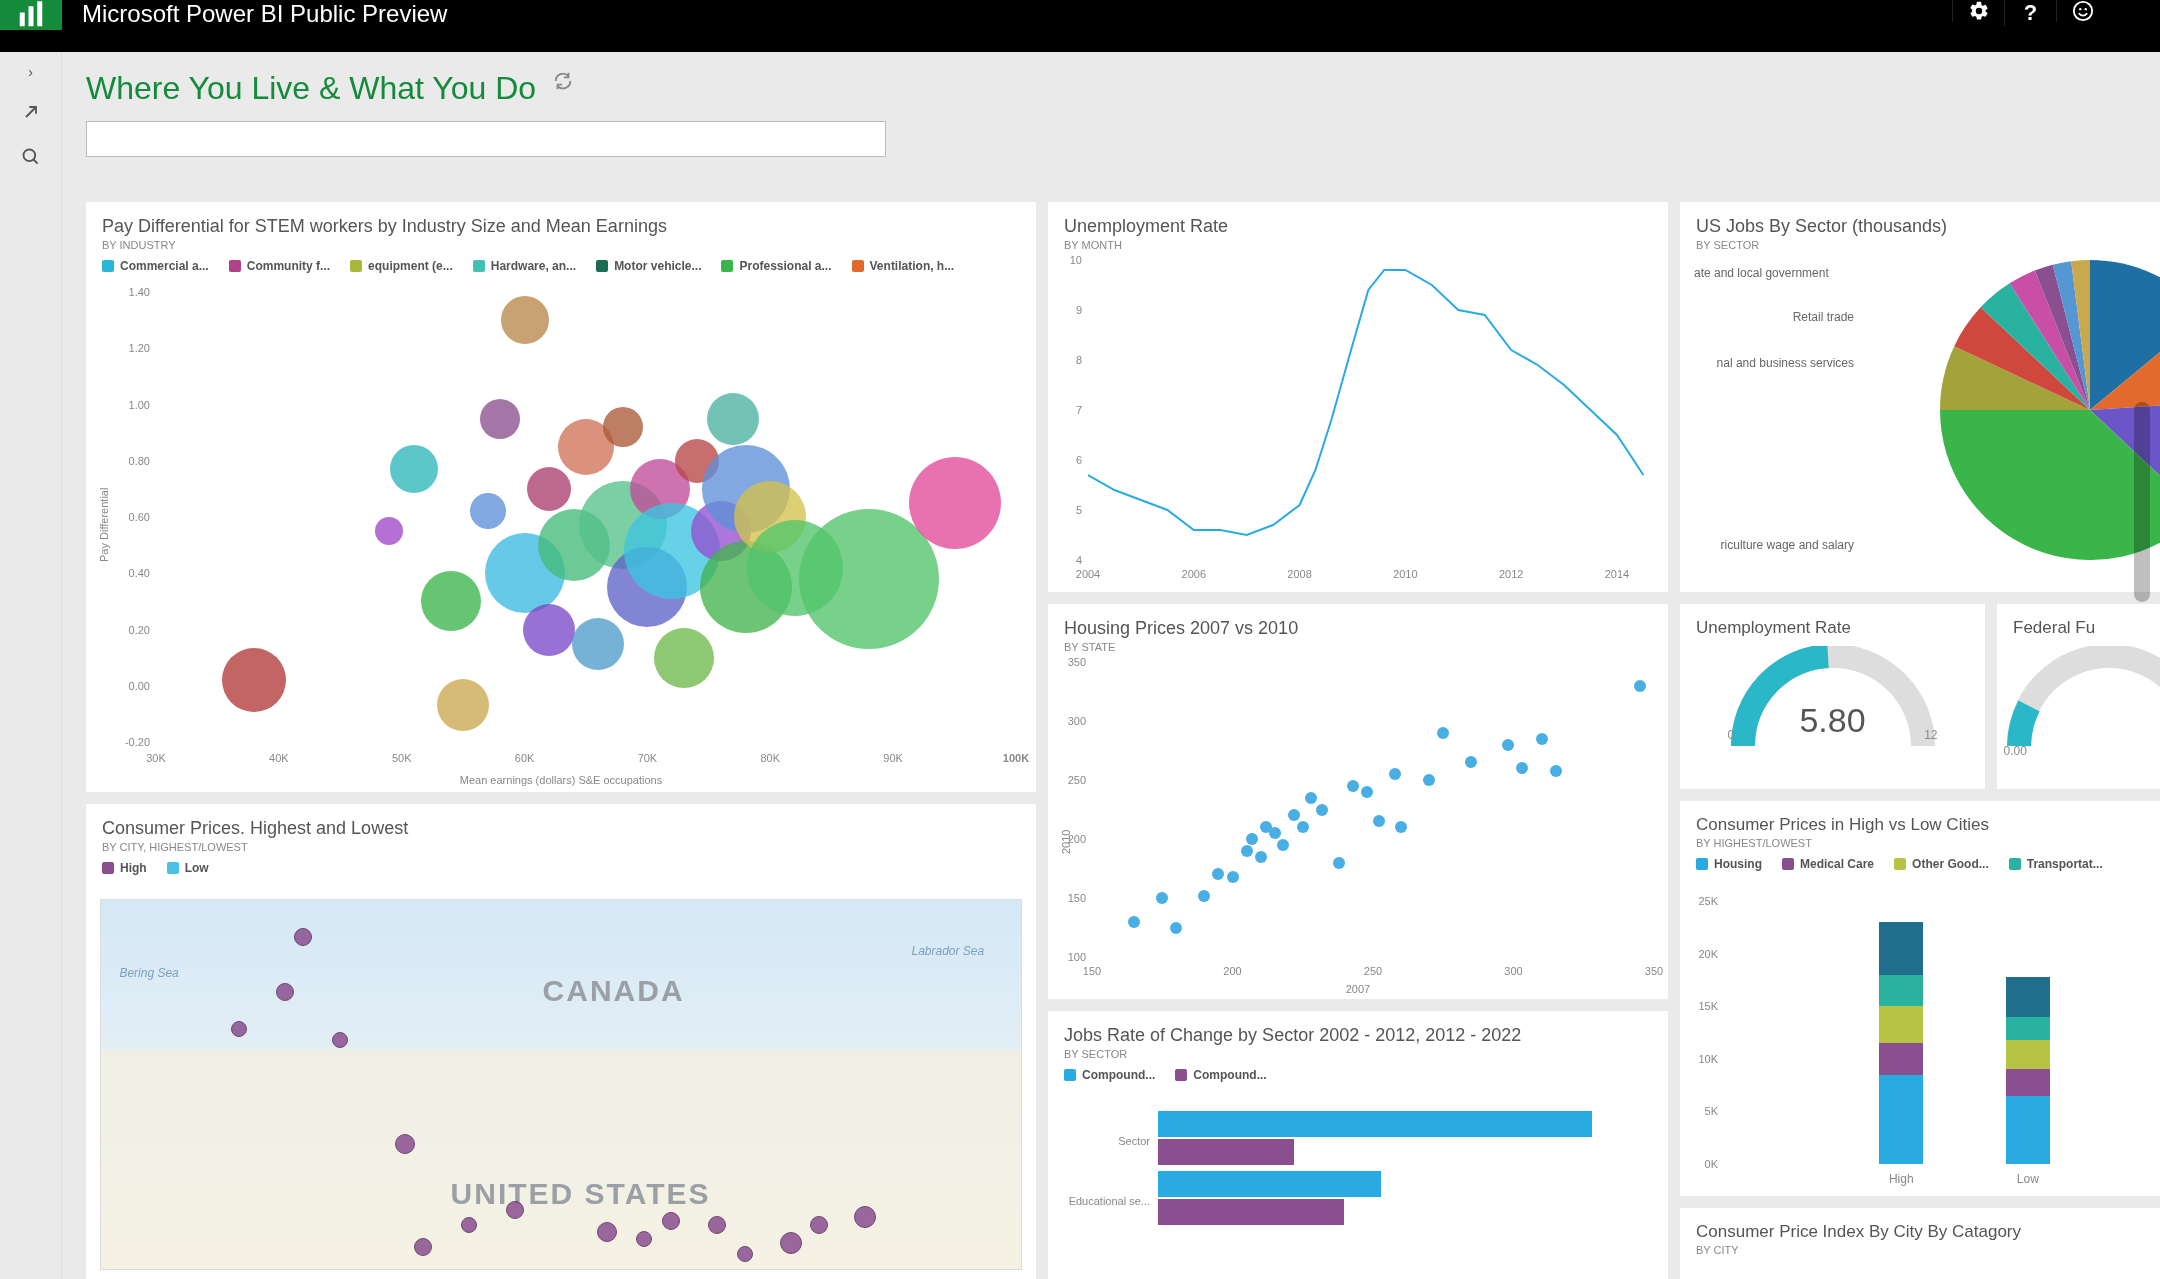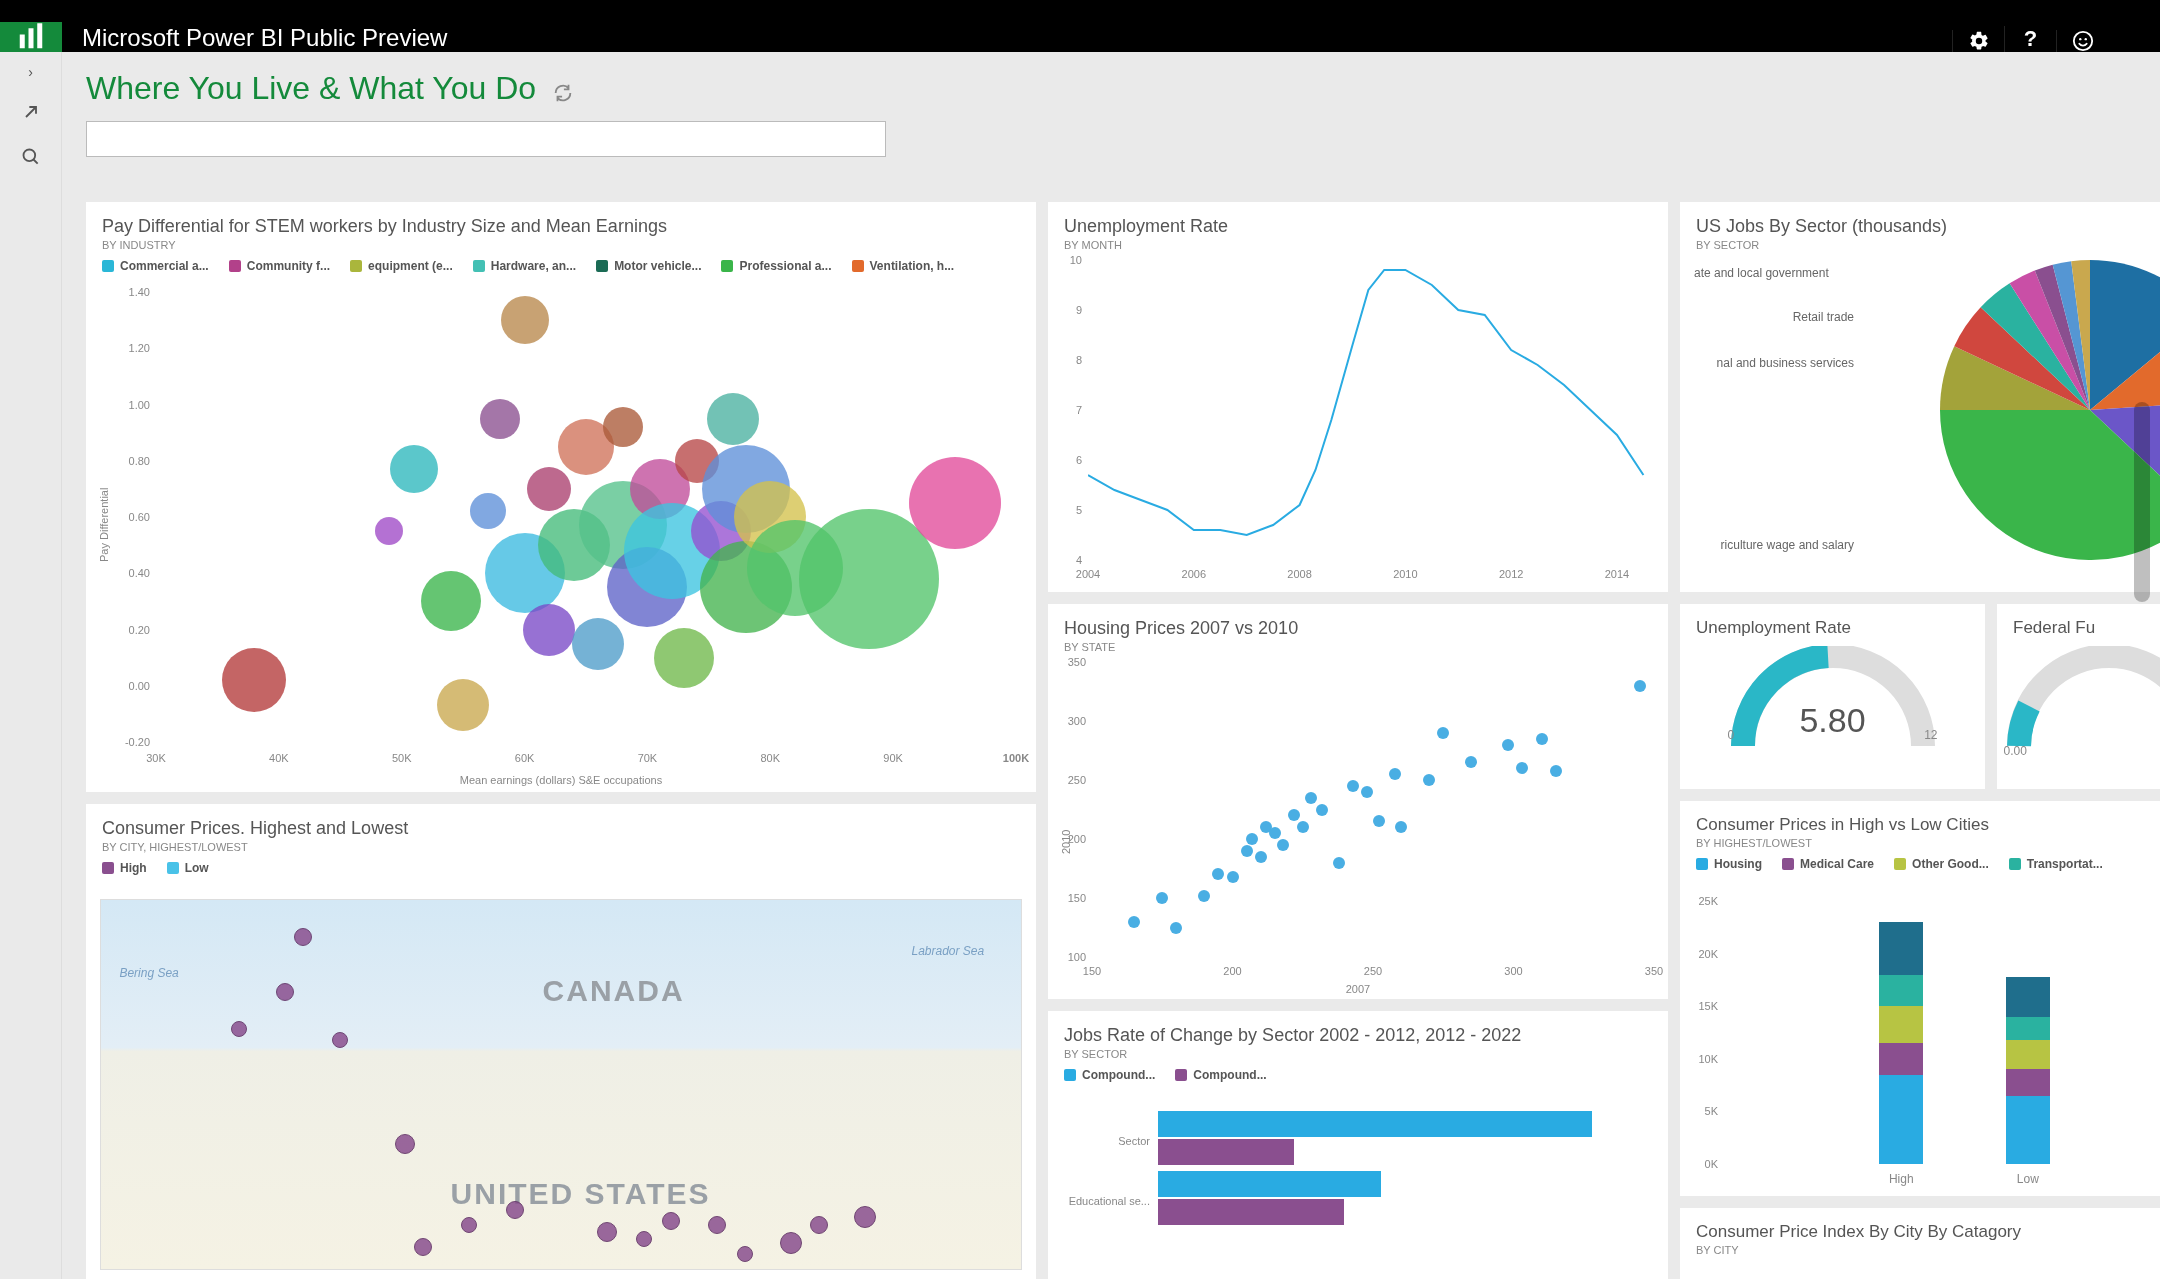--- a/index.html
+++ b/index.html
@@ -11,21 +11,21 @@
     overflow: hidden;
     width: 2160px;
     height: 1279px;
     transform-origin: top left;
   }
   
   .topbar {
     height: 52px;
     background: #000;
     display: flex;
-    align-items: flex-end;
+    align-items: flex-start;
     color: #fff;
   }
   .logo-tile {
     width: 62px;
     background: #148a3b;
     display: flex;
     align-items: center;
     justify-content: center;
   }
   .logo-tile svg { width: 30px; height: 30px; }
@@ -73,21 +73,21 @@
     position: absolute;
     top: 52px;
     left: 62px;
     right: 0;
     bottom: 0;
     padding: 18px 24px;
     overflow: hidden;
   }
   .page-header {
     display: flex;
-    align-items: flex-end;
+    align-items: flex-start;
     gap: 16px;
   }
   .page-title {
     font-size: 32px;
     font-weight: 300;
     color: #148a3b;
   }
   .refresh-icon { color: #888; }
   .qa-input {
     margin-top: 14px;

